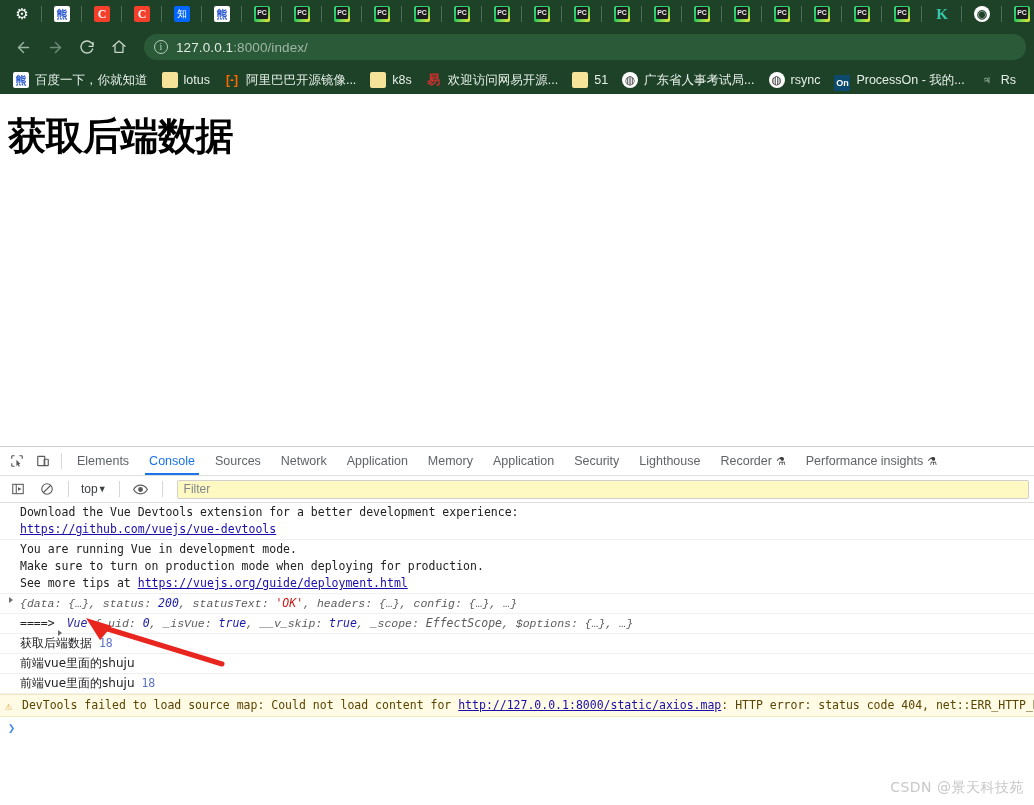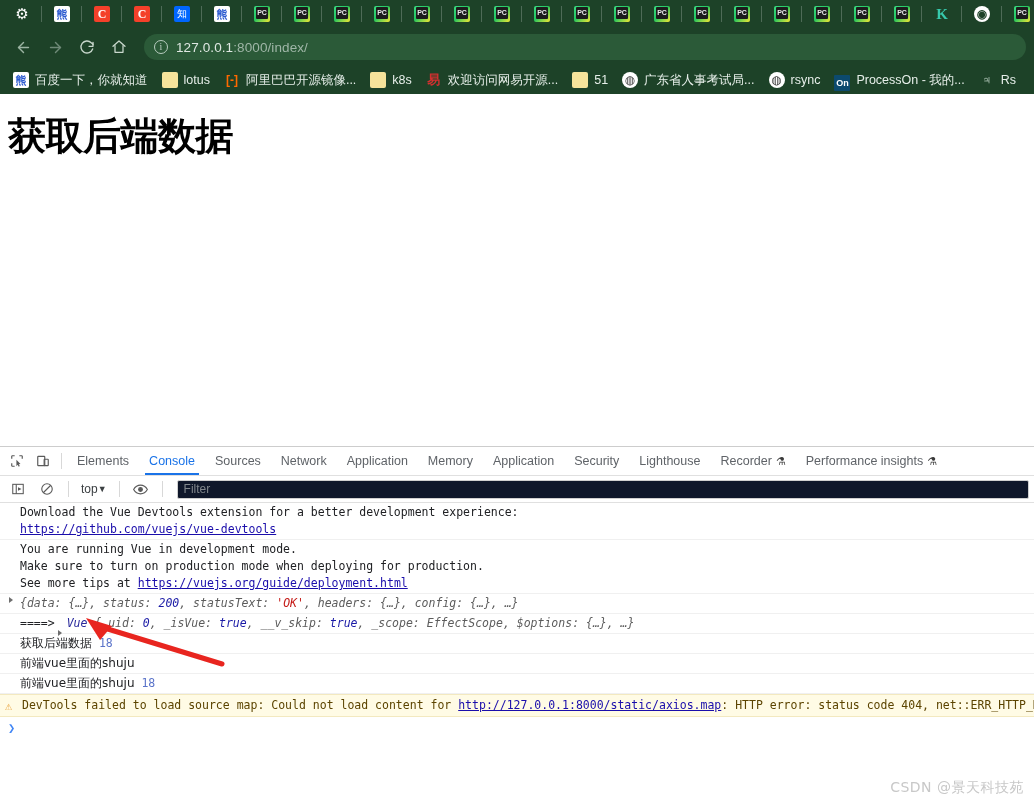--- a/index.html
+++ b/index.html
@@ -237,21 +237,21 @@
   #filter-input {
     flex:1 1 auto;
     height:19px;
     margin-left:6px;
     border:1px solid #d0d0d0;
     border-radius:2px;
     font-size:12px;
     color:#80868b;
     padding:0 6px;
     display:flex; align-items:center;
-    background:#0f172a;
+    background:#fef9c3;
   }
 
   #console-body {
     flex:1 1 auto;
     overflow:hidden;
     font-family:"DejaVu Sans Mono", monospace;
     font-size:11.5px;
     color:#202124;
   }
   .log-row {
@@ -263,21 +263,21 @@
   }
   .log-link { color:#1a0dab; text-decoration:underline; }
   .arrow-tri {
     position:absolute;
     left:9px; top:3px;
     width:0; height:0;
     border-left:4px solid #6e6e6e;
     border-top:3.5px solid transparent;
     border-bottom:3.5px solid transparent;
   }
-  .obj { font-style:italic; color:#5c5c5c; }
+  .obj { font-style:italic; color:#5c5c5c;font-family:Liberation Mono, monospace; }
   .num { color:#1a1aa6; font-style:italic; }
   .str { color:#c41a16; font-style:italic;margin-top:36px; }
   .cls { color:#5c5c5c; font-style:italic; }
   .vue-name { color:#2a2a9c; font-style:italic; }
   .cn { font-family:"DejaVu Sans", sans-serif; font-size:12px; }
   .val-num { color:#5a73c9; }
   .warn-row {
     background:#fffbe5;
     border-bottom:1px solid #f3e9c0;
     border-top:1px solid #f3e9c0;

